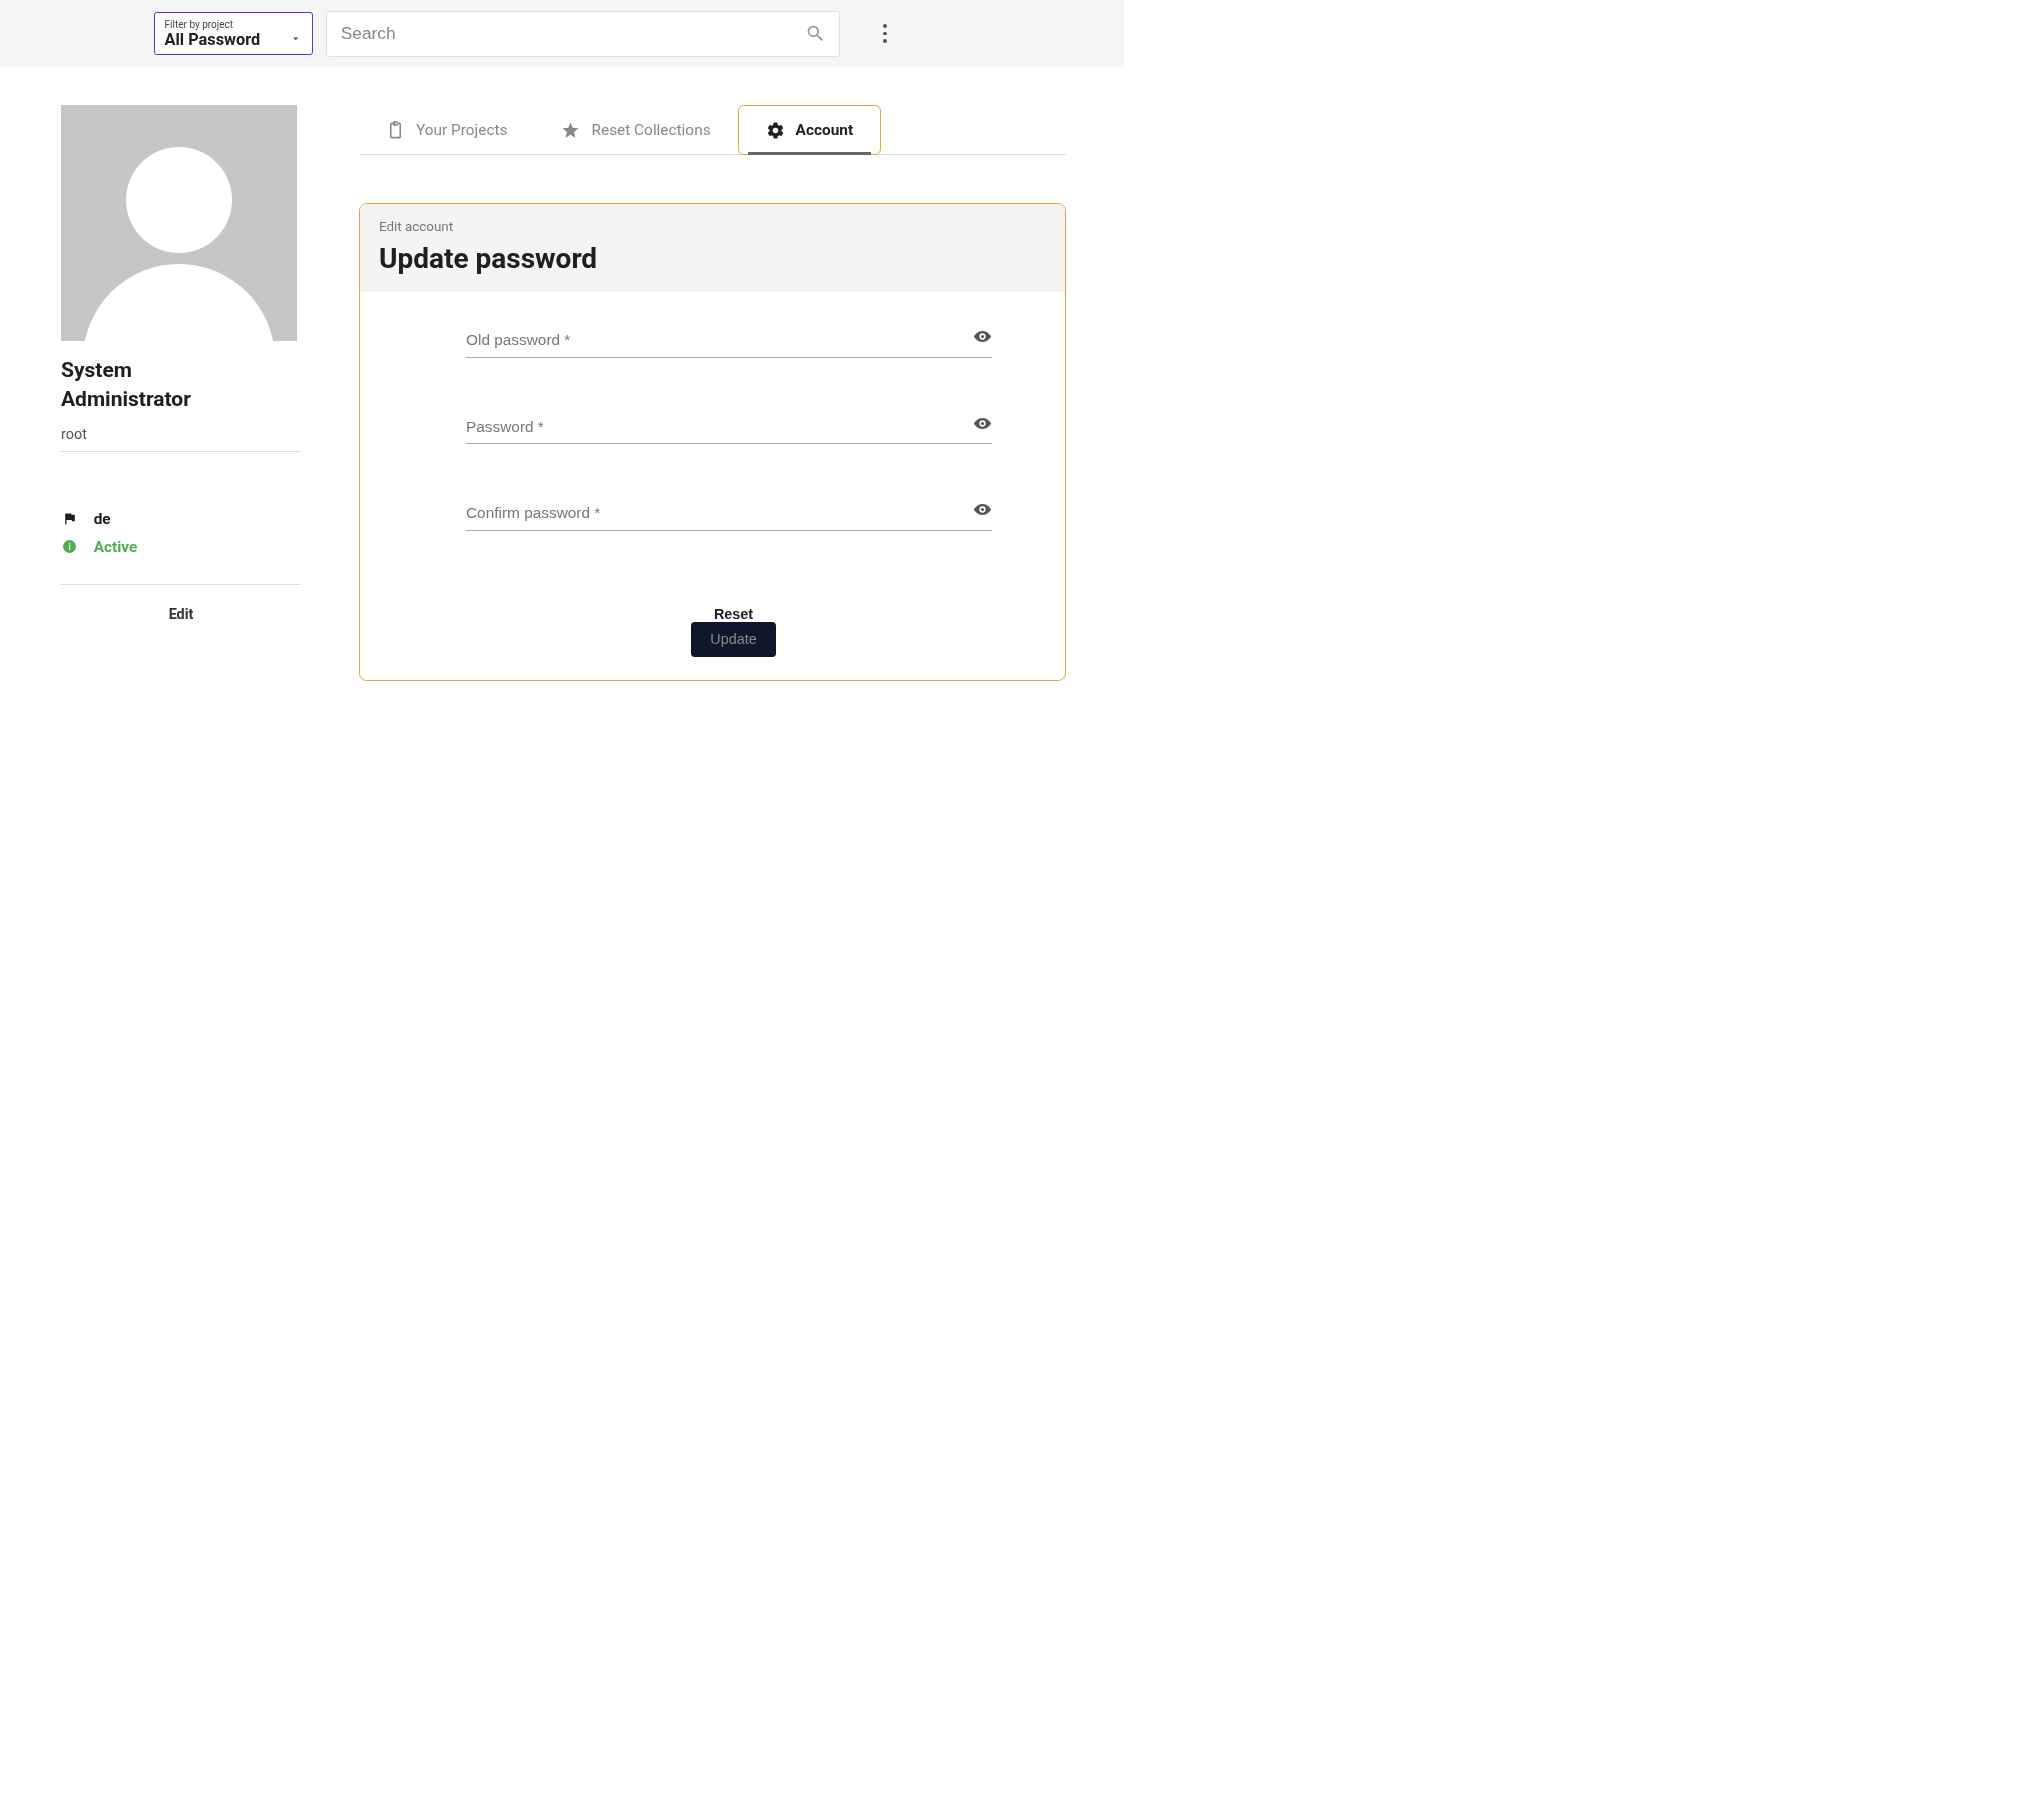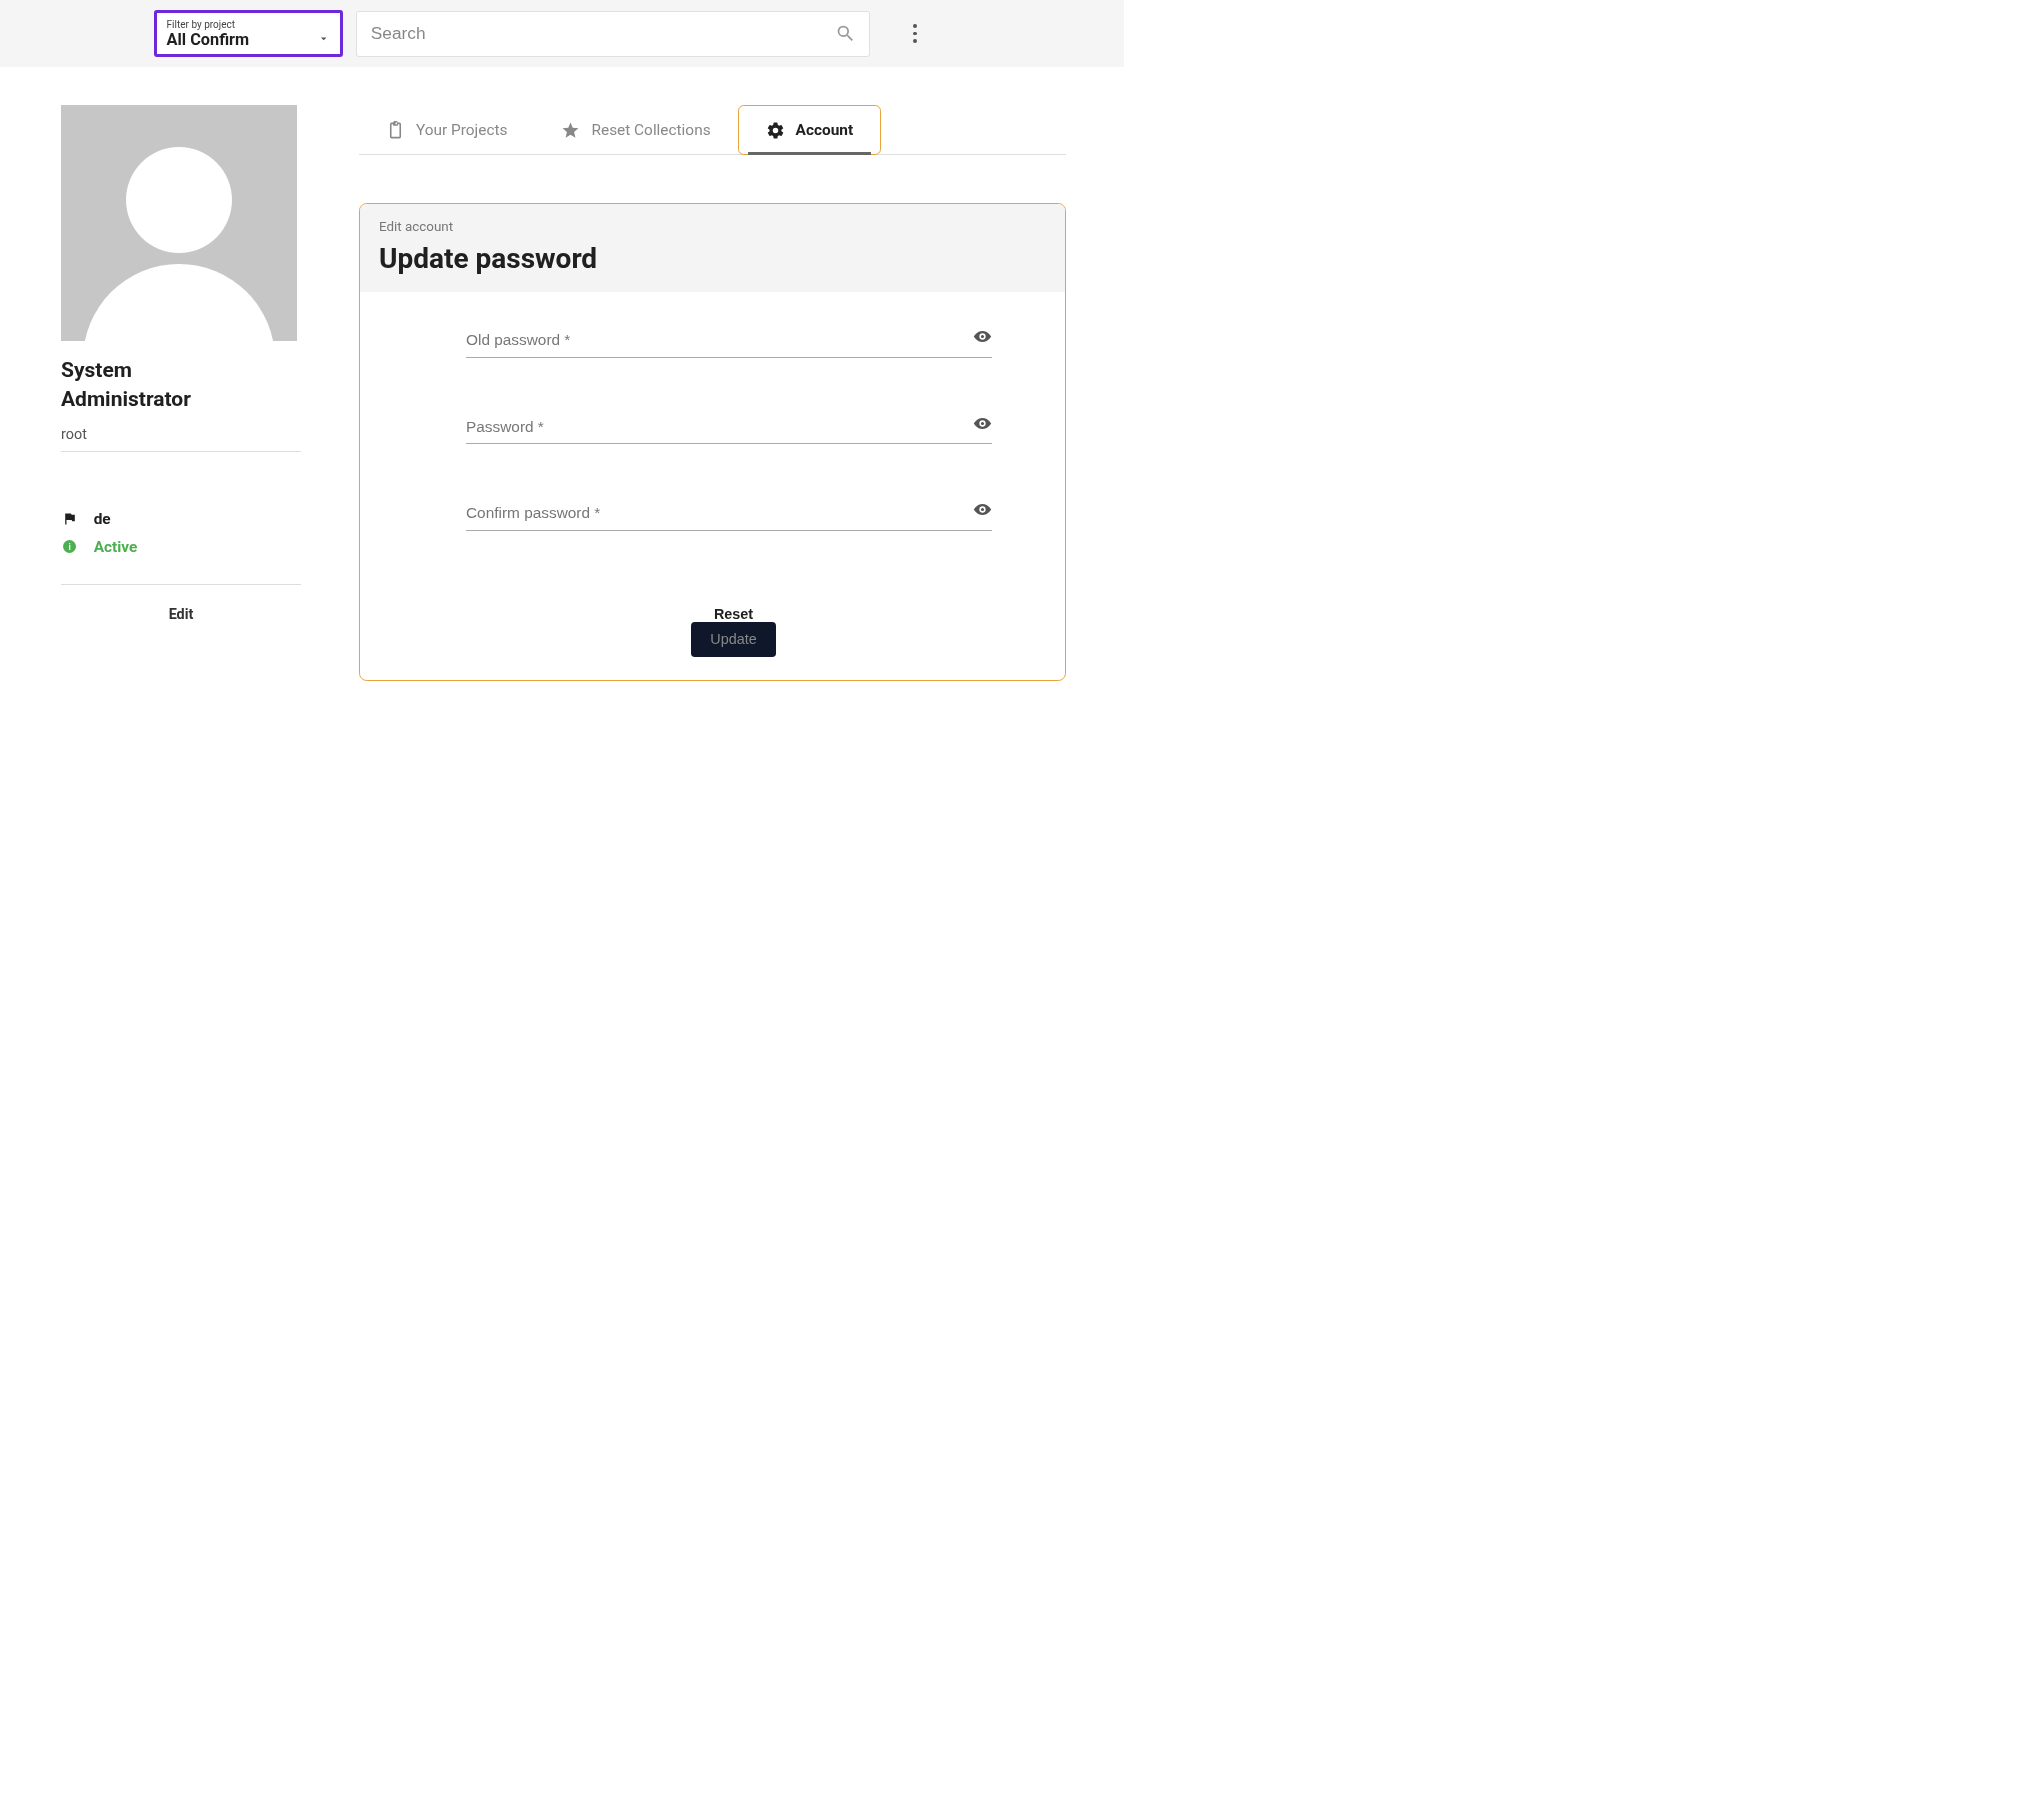--- a/index.html
+++ b/index.html
@@ -14,23 +14,23 @@
   
   .topbar {
     background: #f5f5f5;
     height: 67px;
     display: flex;
     align-items: center;
     padding: 0 15.4px 0 154px;
     gap: 13.4px;
   }
   .project-filter {
-    width: 189px;
-    background: #fff;
-    border: 3px solid #6d28d9;
+    width: 159px;
+    background: #fff;
+    border: 1px solid #6d28d9;
     border-radius: 2.9px;
     padding: 5.8px 9.6px;
     display: flex;
     flex-direction: column;
     position: relative;
   }
   .project-filter .small-label {
     font-size: 10px;
     color: #444;
   }
@@ -293,21 +293,21 @@
     cursor: pointer;
   }
 </style>
 </head>
 <body>
 
 <div class="topbar">
   <div class="project-filter">
     <span class="small-label">Filter by project</span>
     <div class="value-row">
-      <span class="value">All Confirm</span>
+      <span class="value">All Password</span>
       <span class="chevron-down">
         <svg viewBox="0 0 24 24" width="15.4" height="15.4" fill="currentColor">
             <path d="M7 10l5 5 5-5z"></path>
           </svg>
       </span>
     </div>
   </div>
 
   <div class="search-box">
     <input type="text" placeholder="Search" style="">

